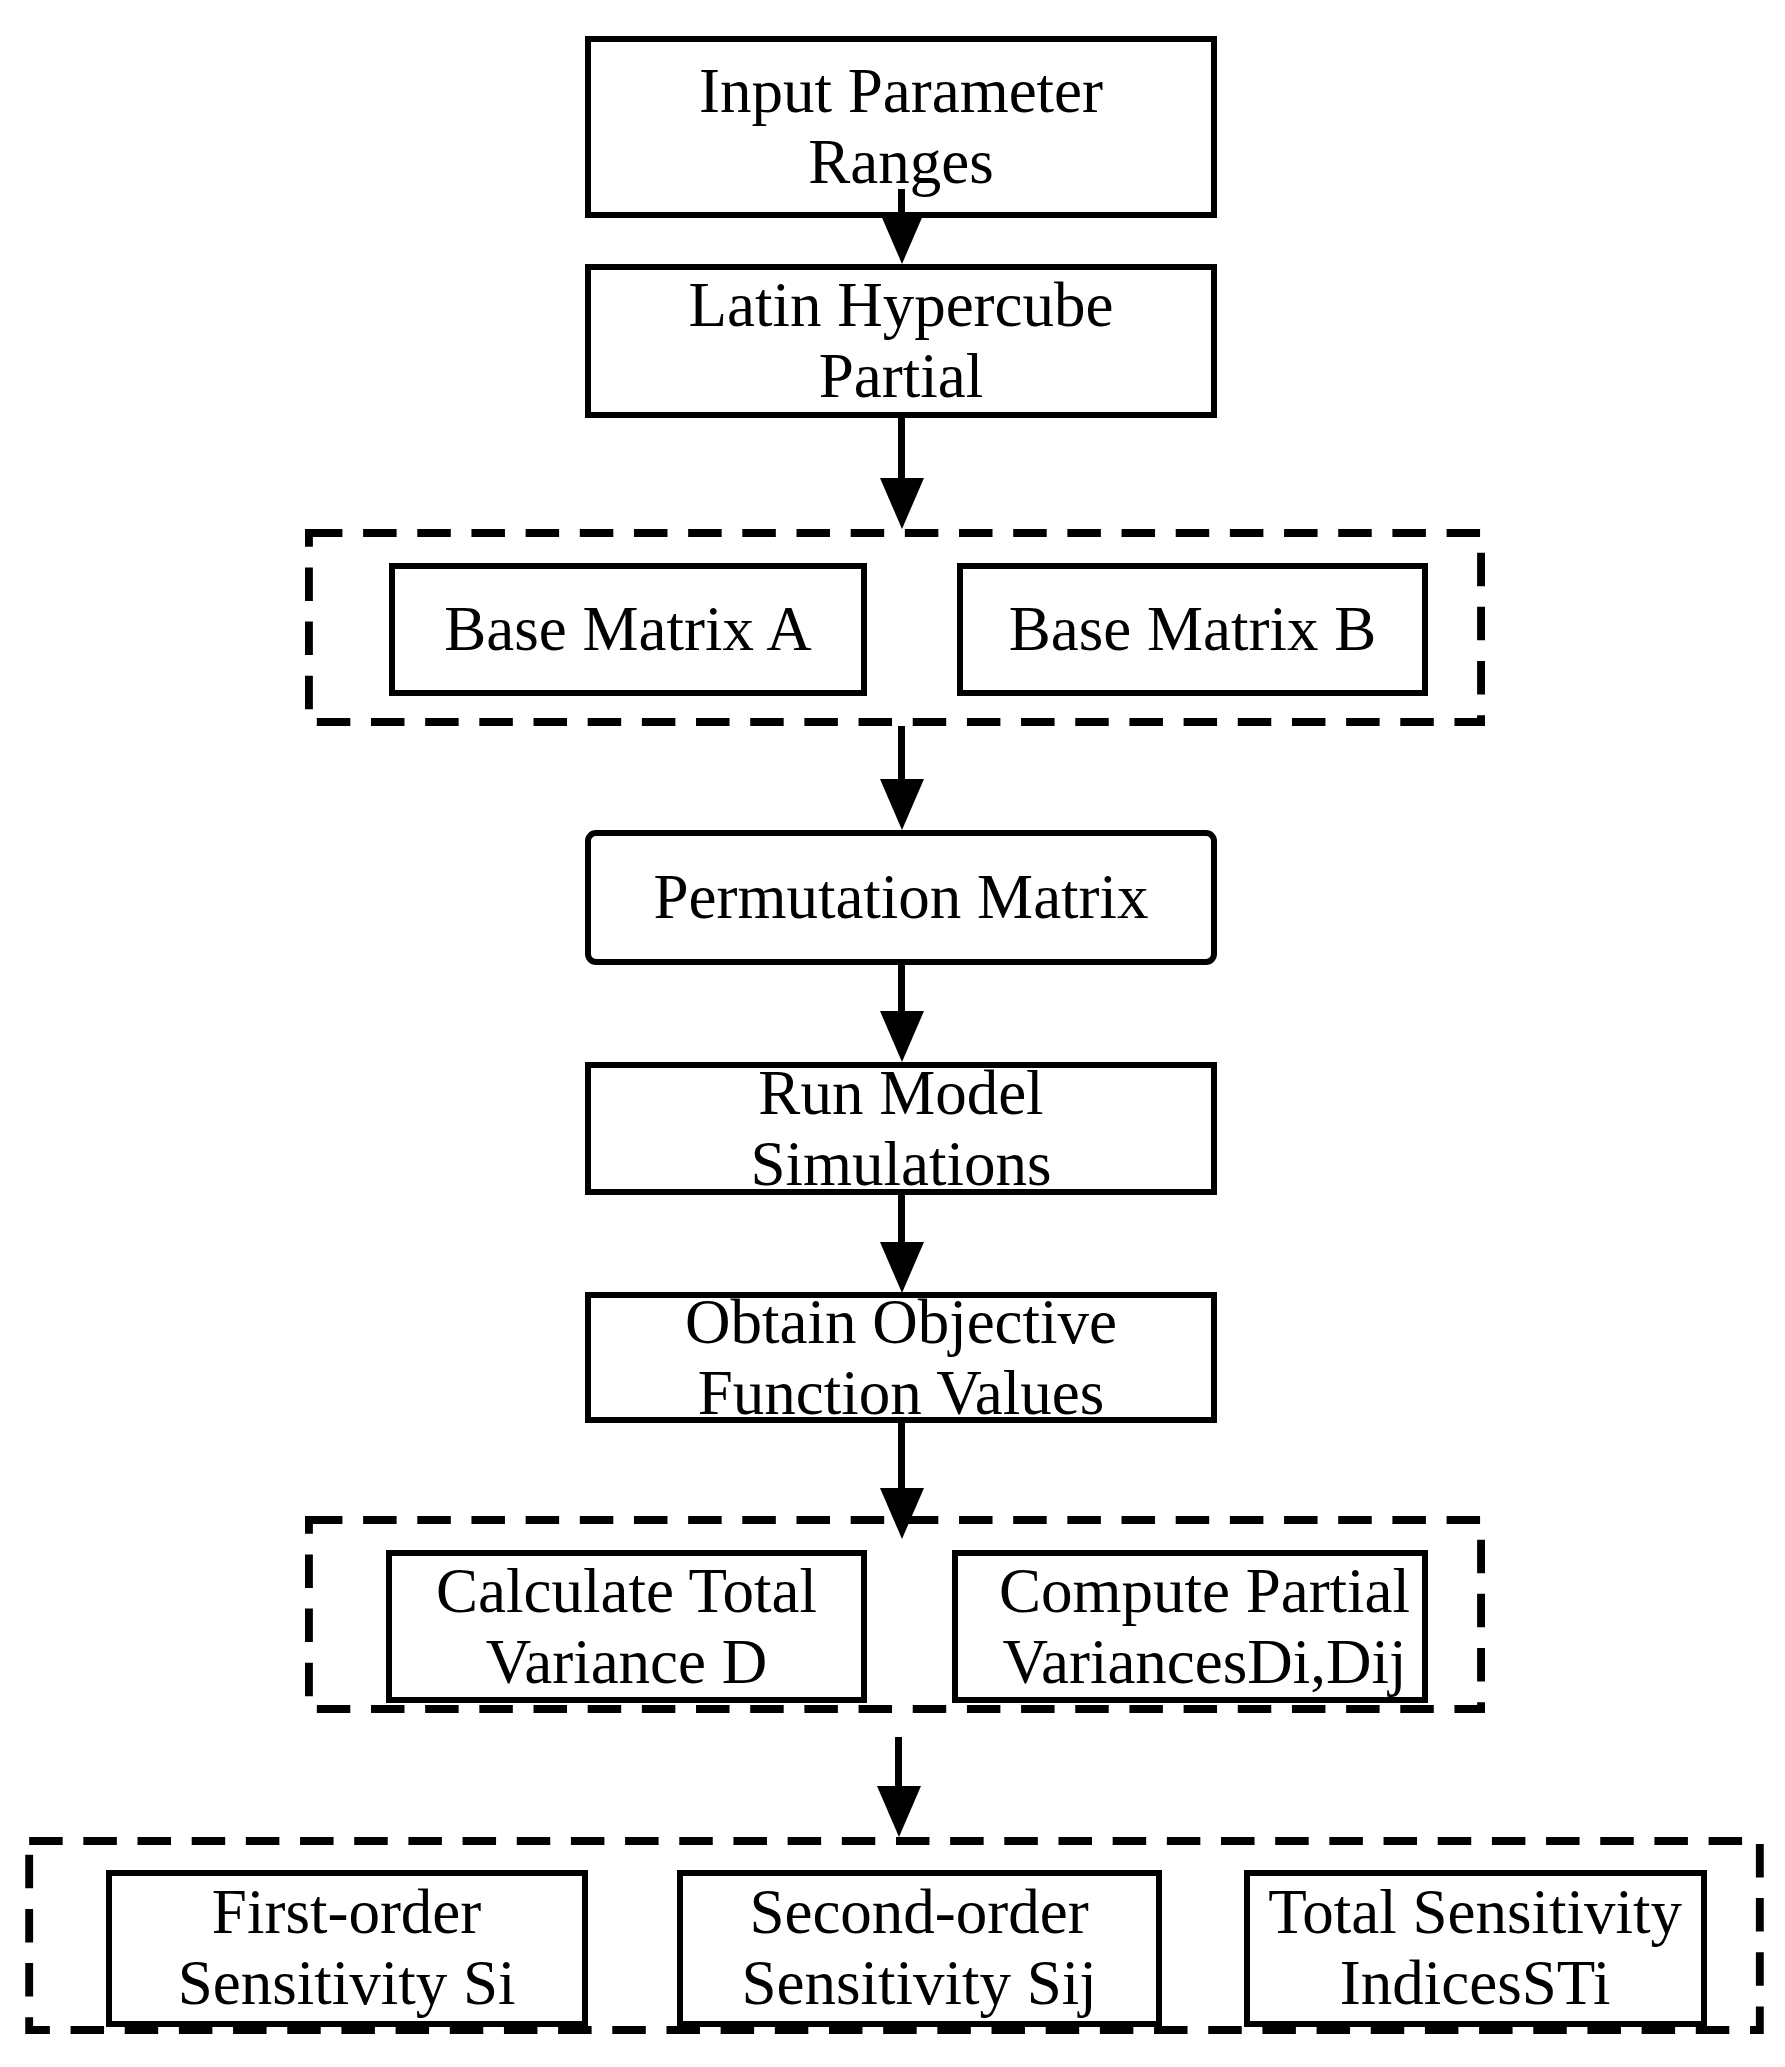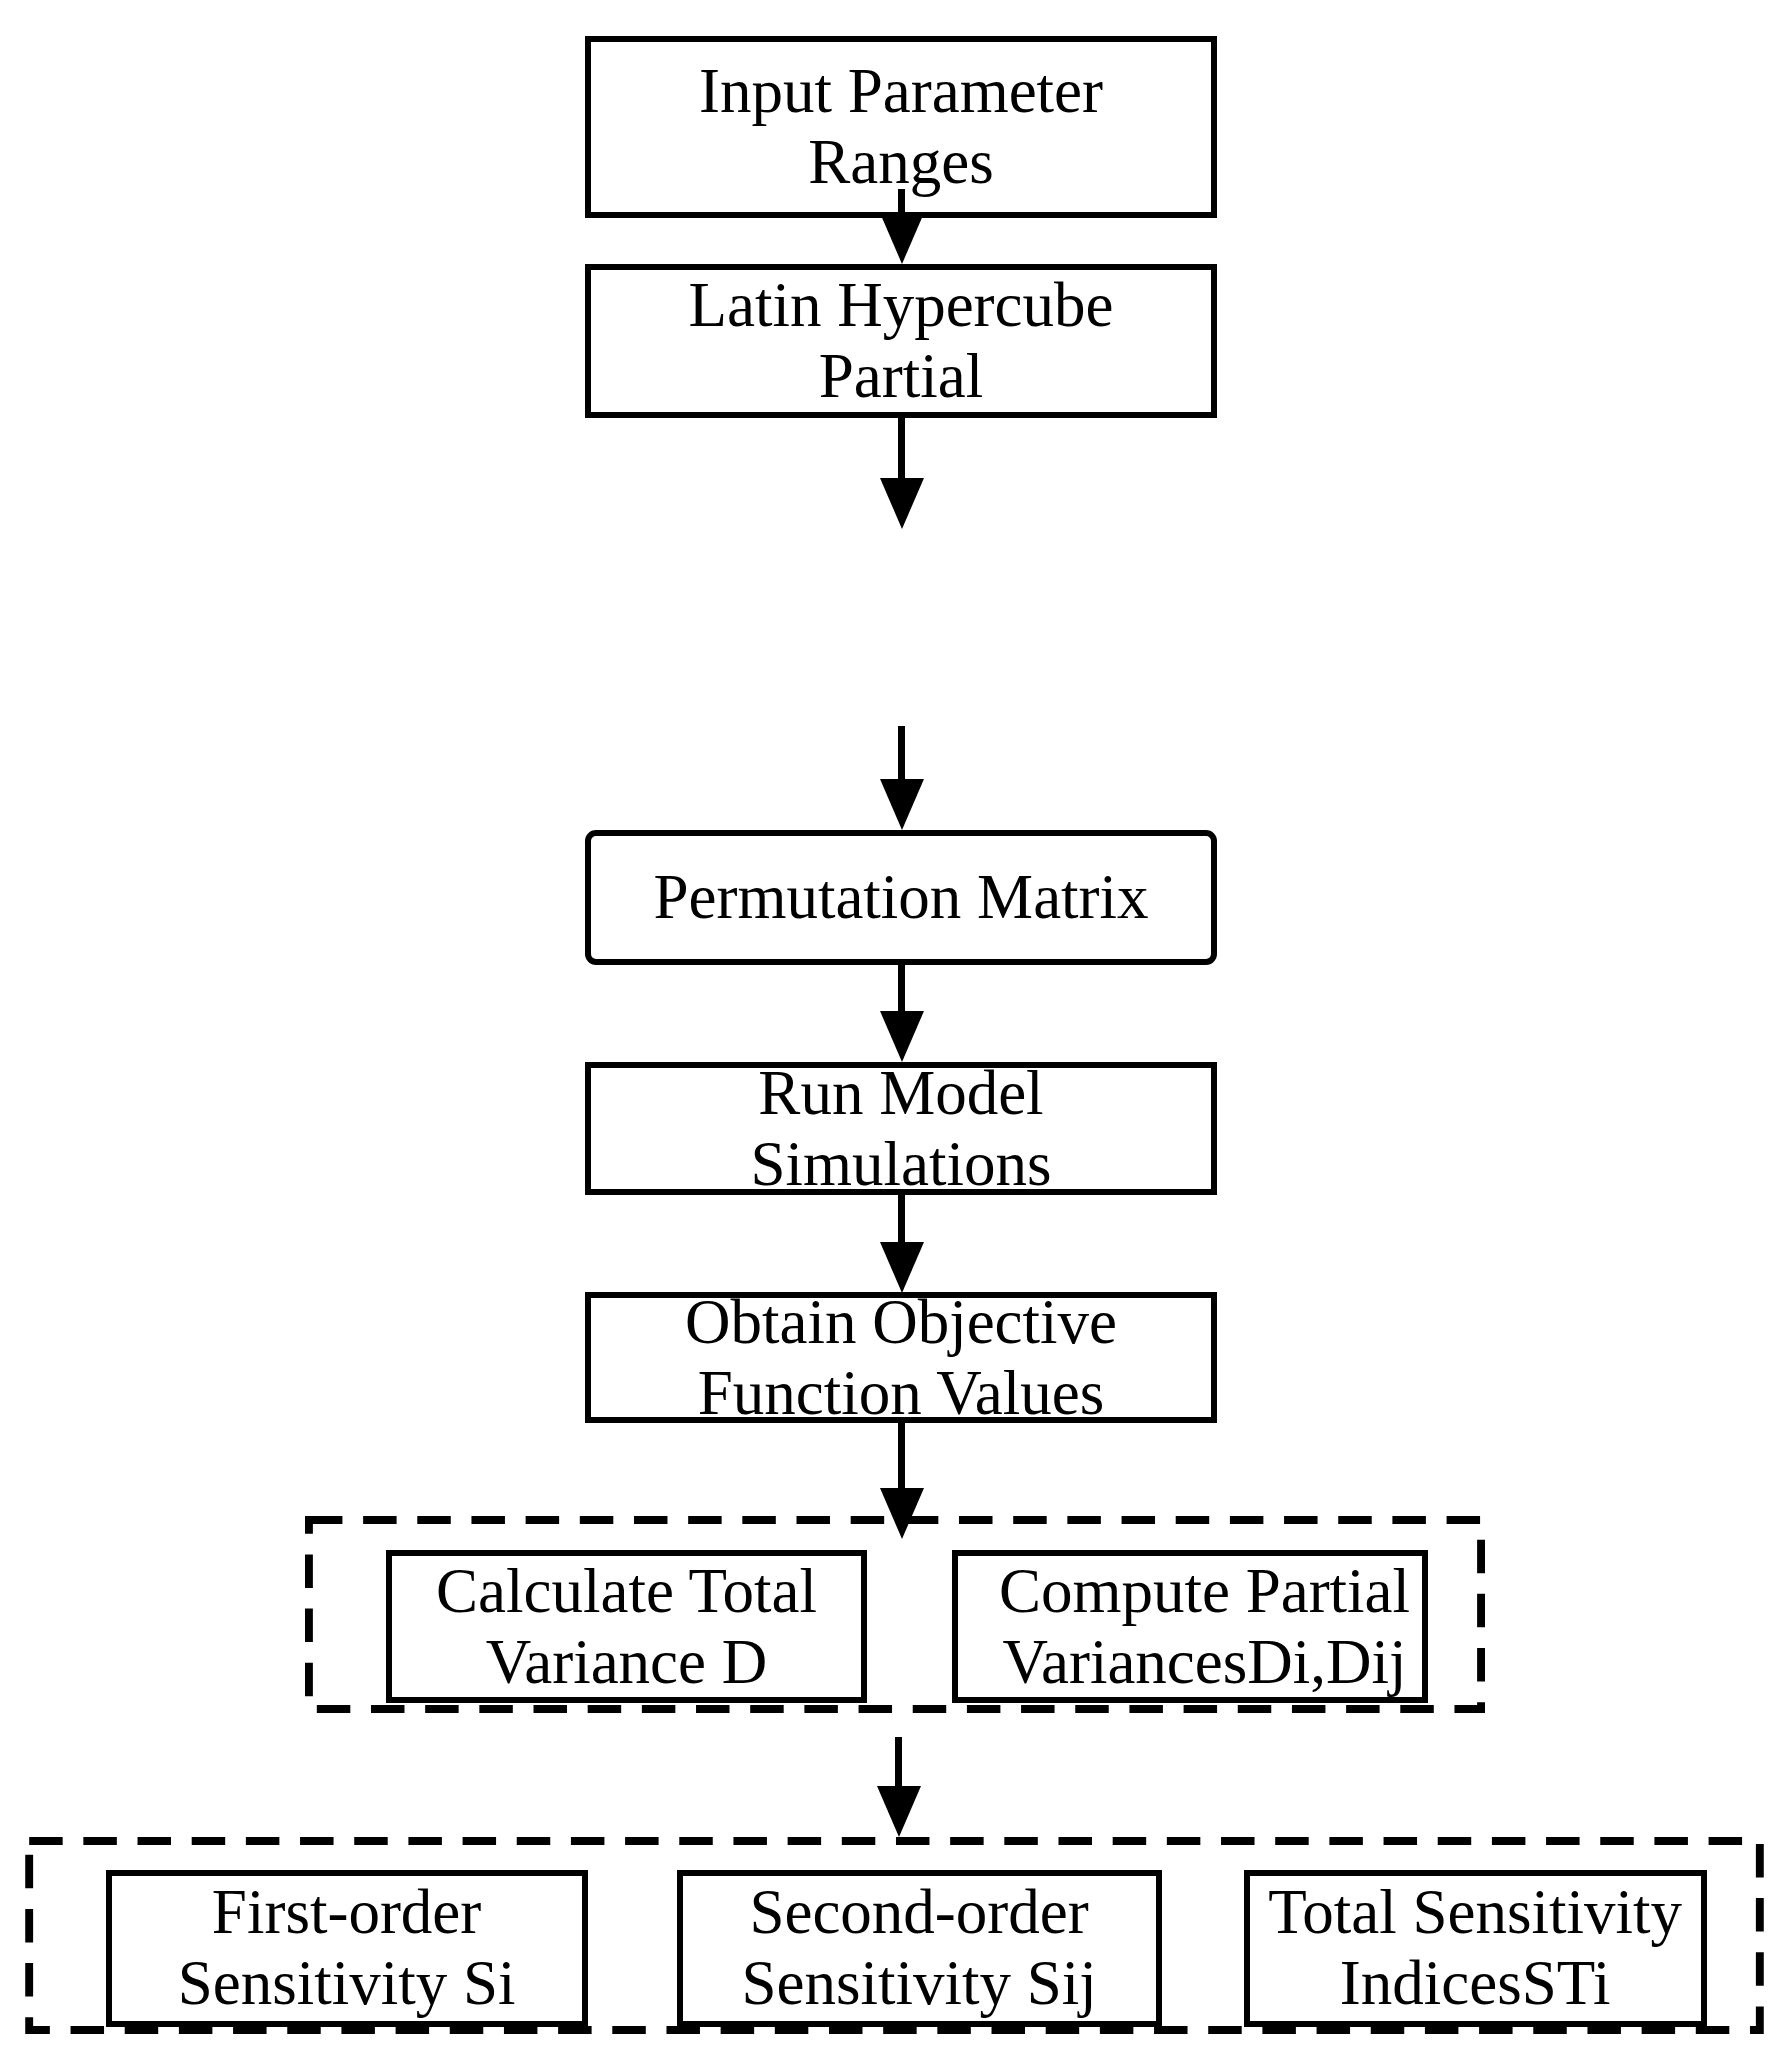--- a/index.html
+++ b/index.html
@@ -90,20 +90,31 @@
   <div class="node" id="n-latin">
     <span class="label">Latin Hypercube
 Partial</span>
   </div>
 
   <div class="arrow" id="a2">
     <div class="shaft"></div>
     <div class="head"></div>
   </div>
 
+  <div class="group" id="g-base">
+    <svg width="1180" height="197" viewBox="0 0 1198 200">
+      <rect x="4" y="4" width="1190" height="192" fill="none" stroke="#000000" stroke-width="8" stroke-dasharray="34 21"></rect>
+    </svg>
+    <div class="node" id="n-baseA">
+      <span class="label">Base Matrix A</span>
+    </div>
+    <div class="node" id="n-baseB">
+      <span class="label">Base Matrix B</span>
+    </div>
+  </div>
 
   <div class="arrow" id="a3">
     <div class="shaft"></div>
     <div class="head"></div>
   </div>
 
   <div class="node" id="n-perm">
     <span class="label">Permutation Matrix</span>
   </div>
 

